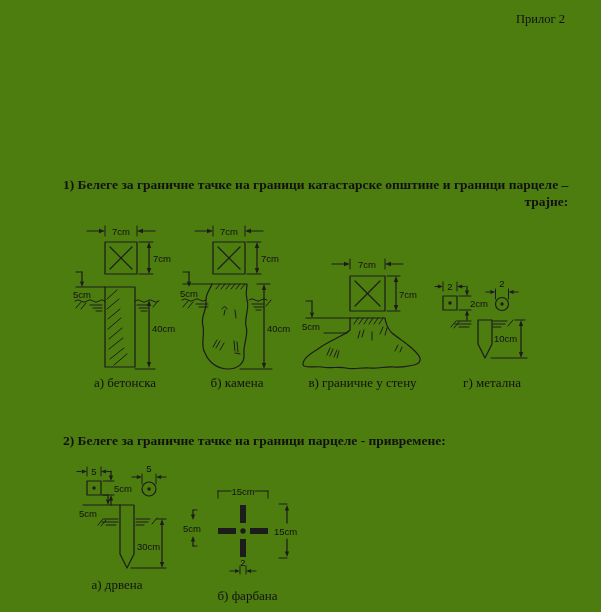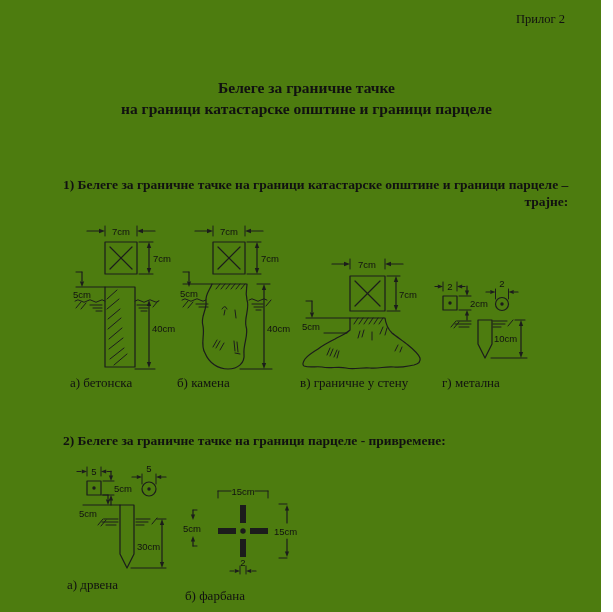--- a/index.html
+++ b/index.html
@@ -3,38 +3,34 @@
 <meta charset="utf-8">
 <style>
   html,body{margin:0;padding:0;background:#fff;}
   .page{position:relative;width:601px;height:612px;background:#4d7c0f;overflow:hidden;
         font-family:"Liberation Serif",serif;color:#111;}
   .attachment{position:absolute;top:12px;right:36px;font-size:12.5px;}
   .title{position:absolute;top:77px;left:0;width:613px;text-align:center;
          font-weight:bold;font-size:15.5px;line-height:1.38;}
   .heading{position:absolute;left:63px;font-weight:bold;font-size:13.5px;line-height:1.25;}
   .heading div{white-space:nowrap;}
-  .fig-label{position:absolute;font-size:13px;}
+  .fig-label{position:absolute;font-size:13px;text-align:center;}
   svg{position:absolute;overflow:visible;}
   .ln{fill:none;stroke:#1c1c1c;stroke-width:1.2;stroke-linecap:round;stroke-linejoin:round;}
   .th{fill:none;stroke:#1c1c1c;stroke-width:1;stroke-linecap:round;}
   .fl{fill:#1c1c1c;stroke:none;}
   .dim{font-family:"Liberation Sans",sans-serif;font-size:9.5px;fill:#111;}
 </style>
 </head>
 <body>
 
 <div class="page">
 
   <div class="attachment">Прилог 2</div>
 
-  <div class="title">
-    <div>Белеге за граничне тачке</div>
-    <div>на граници катастарске општине и граници парцеле</div>
-  </div>
 
   <div class="heading" style="top:177px;text-align:right;">
     <div>1) Белеге за граничне тачке на граници катастарске општине и граници парцеле –</div>
     <div>трајне:</div>
   </div>
 
   <svg style="left:73px;top:222px;" width="105" height="152">
 
     <line class="th" x1="32" y1="4" x2="32" y2="14"></line>
       <line class="th" x1="64" y1="4" x2="64" y2="14"></line>

